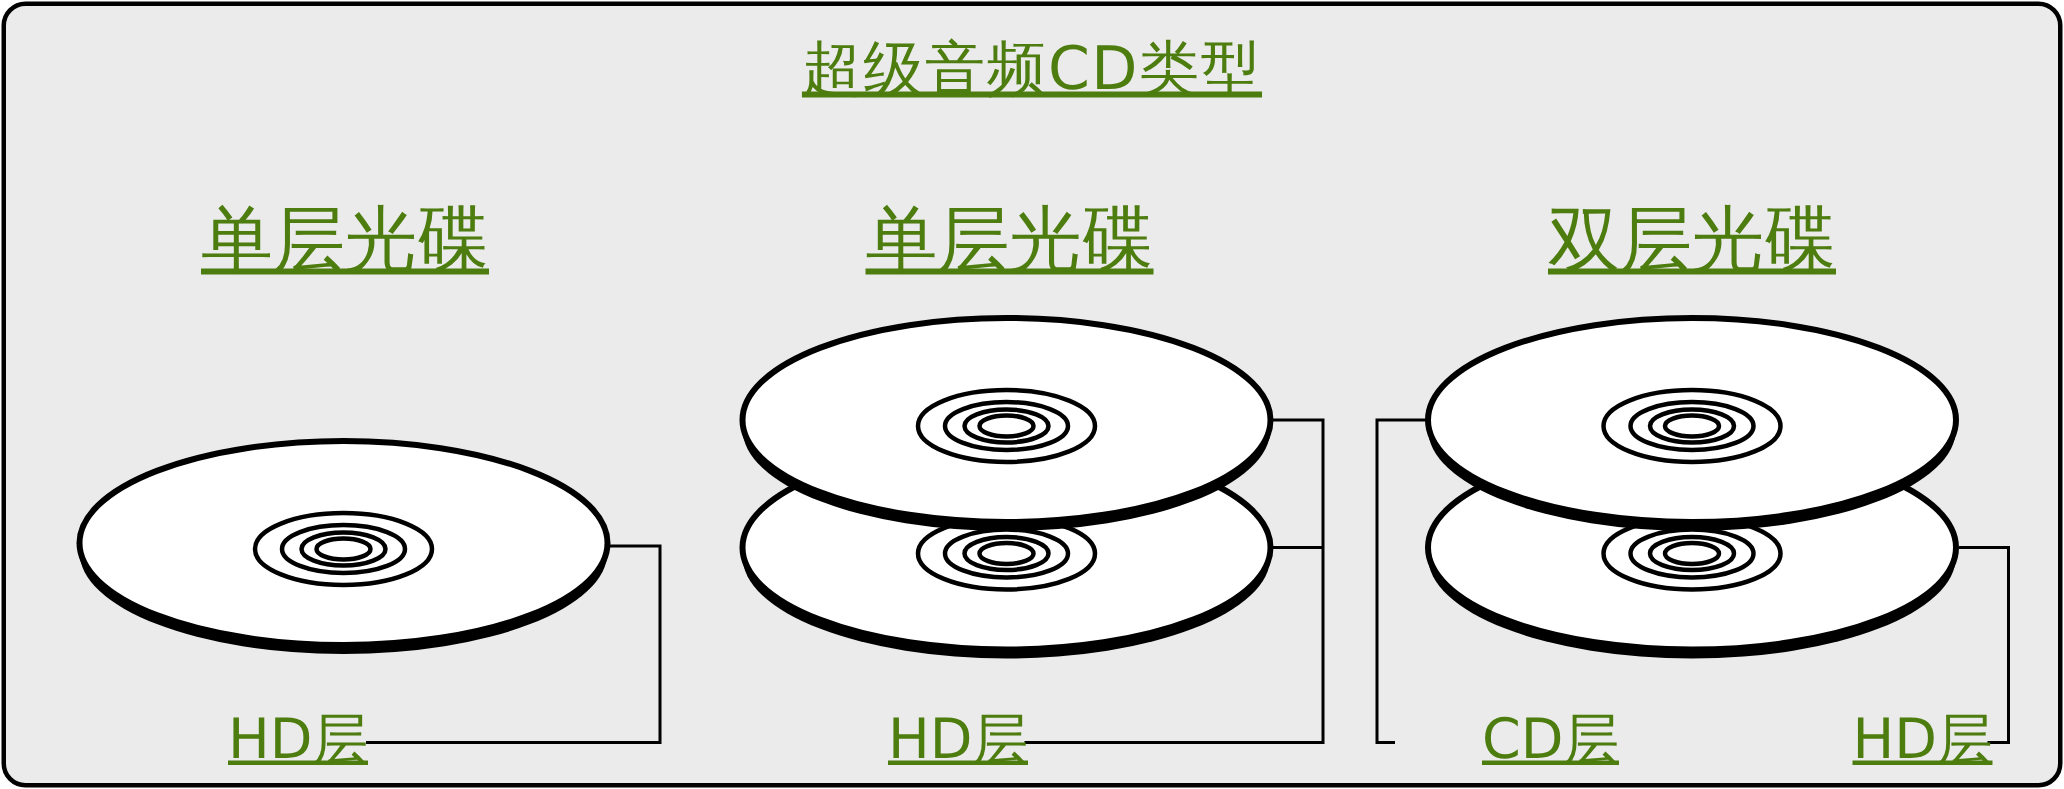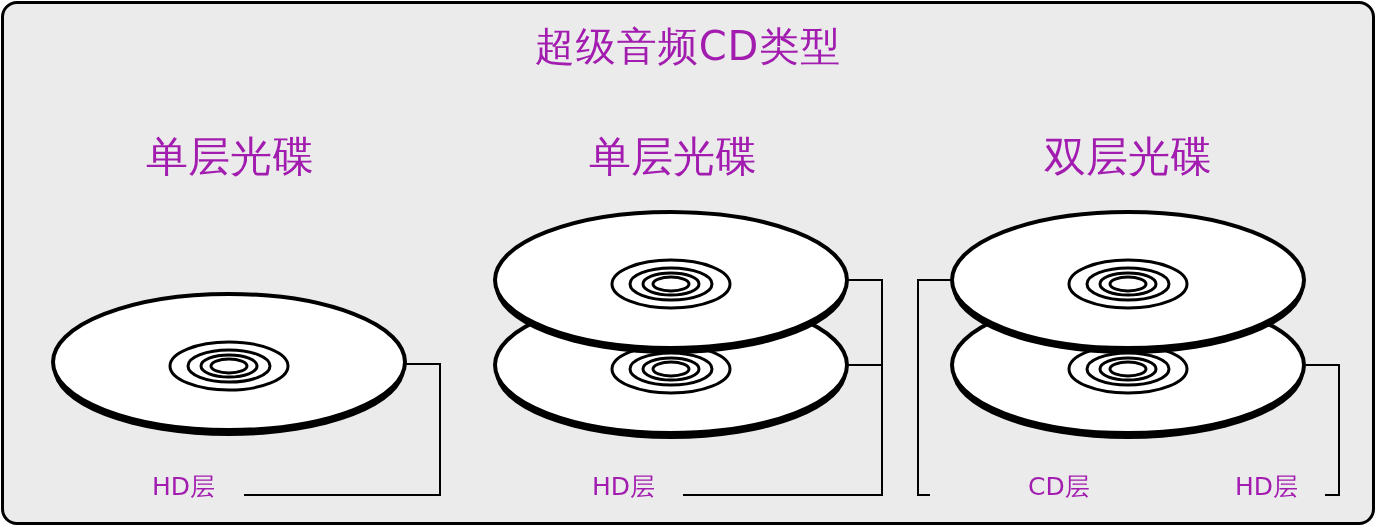--- a/index.html
+++ b/index.html
@@ -1,21 +1,21 @@
 <!DOCTYPE html>
 <html><head>
 <meta charset="utf-8">
 <style>
   html,body{margin:0;padding:0;background:#ffffff;}
   body{width:1376px;height:526px;position:relative;overflow:hidden;font-family:"DejaVu Sans","Liberation Sans",sans-serif;}
   .frame{position:absolute;left:1px;top:1px;width:1368px;height:518px;border:3px solid #000;border-radius:16px;background:#ebebeb;}
-  .txt{position:absolute;color:#a21caf;white-space:nowrap;line-height:1;}
+  .txt{position:absolute;color:#4d7c0f;white-space:nowrap;line-height:1;text-decoration:underline;}
   .title{font-size:40px;left:0;width:1376px;text-align:center;top:26px;letter-spacing:1px;}
-  .sub{font-size:42px;top:136px;text-align:center;width:300px;}
-  .lbl{font-size:25px;top:474px;}
+  .sub{font-size:48px;top:136px;text-align:center;width:300px;}
+  .lbl{font-size:37px;top:474px;}
   svg{position:absolute;left:0;top:0;}
 </style>
 </head>
 <body>
 
 <div class="frame"></div>
 
 <div class="txt title">超级音频CD类型</div>
 
 <div class="txt sub" style="left:80px;">单层光碟</div>
@@ -54,14 +54,14 @@
   </g>
   <g>
     <use href="#disc" x="1128" y="280"></use>
   </g>
   <polyline points="951,280 918,280 918,495 930,495" fill="none" stroke="#000" stroke-width="2"></polyline>
   <polyline points="1306,365 1339,365 1339,495 1325,495" fill="none" stroke="#000" stroke-width="2"></polyline>
 </svg>
 
 <div class="txt lbl" style="left:152px;">HD层</div>
 <div class="txt lbl" style="left:592px;">HD层</div>
-<div class="txt lbl" style="left:988px;margin-left:40px;">CD层</div>
+<div class="txt lbl" style="left:988px;">CD层</div>
 <div class="txt lbl" style="left:1235px;">HD层</div>
 
 </body></html>

